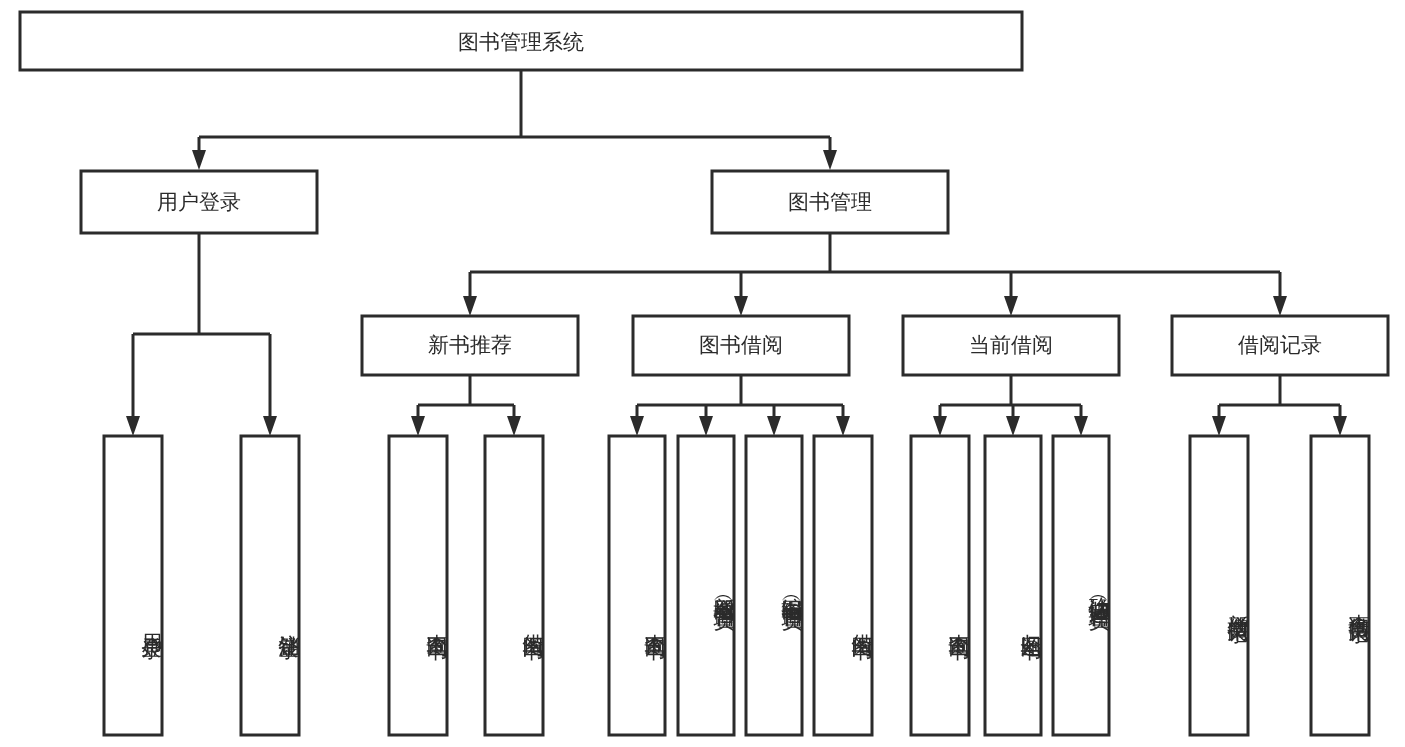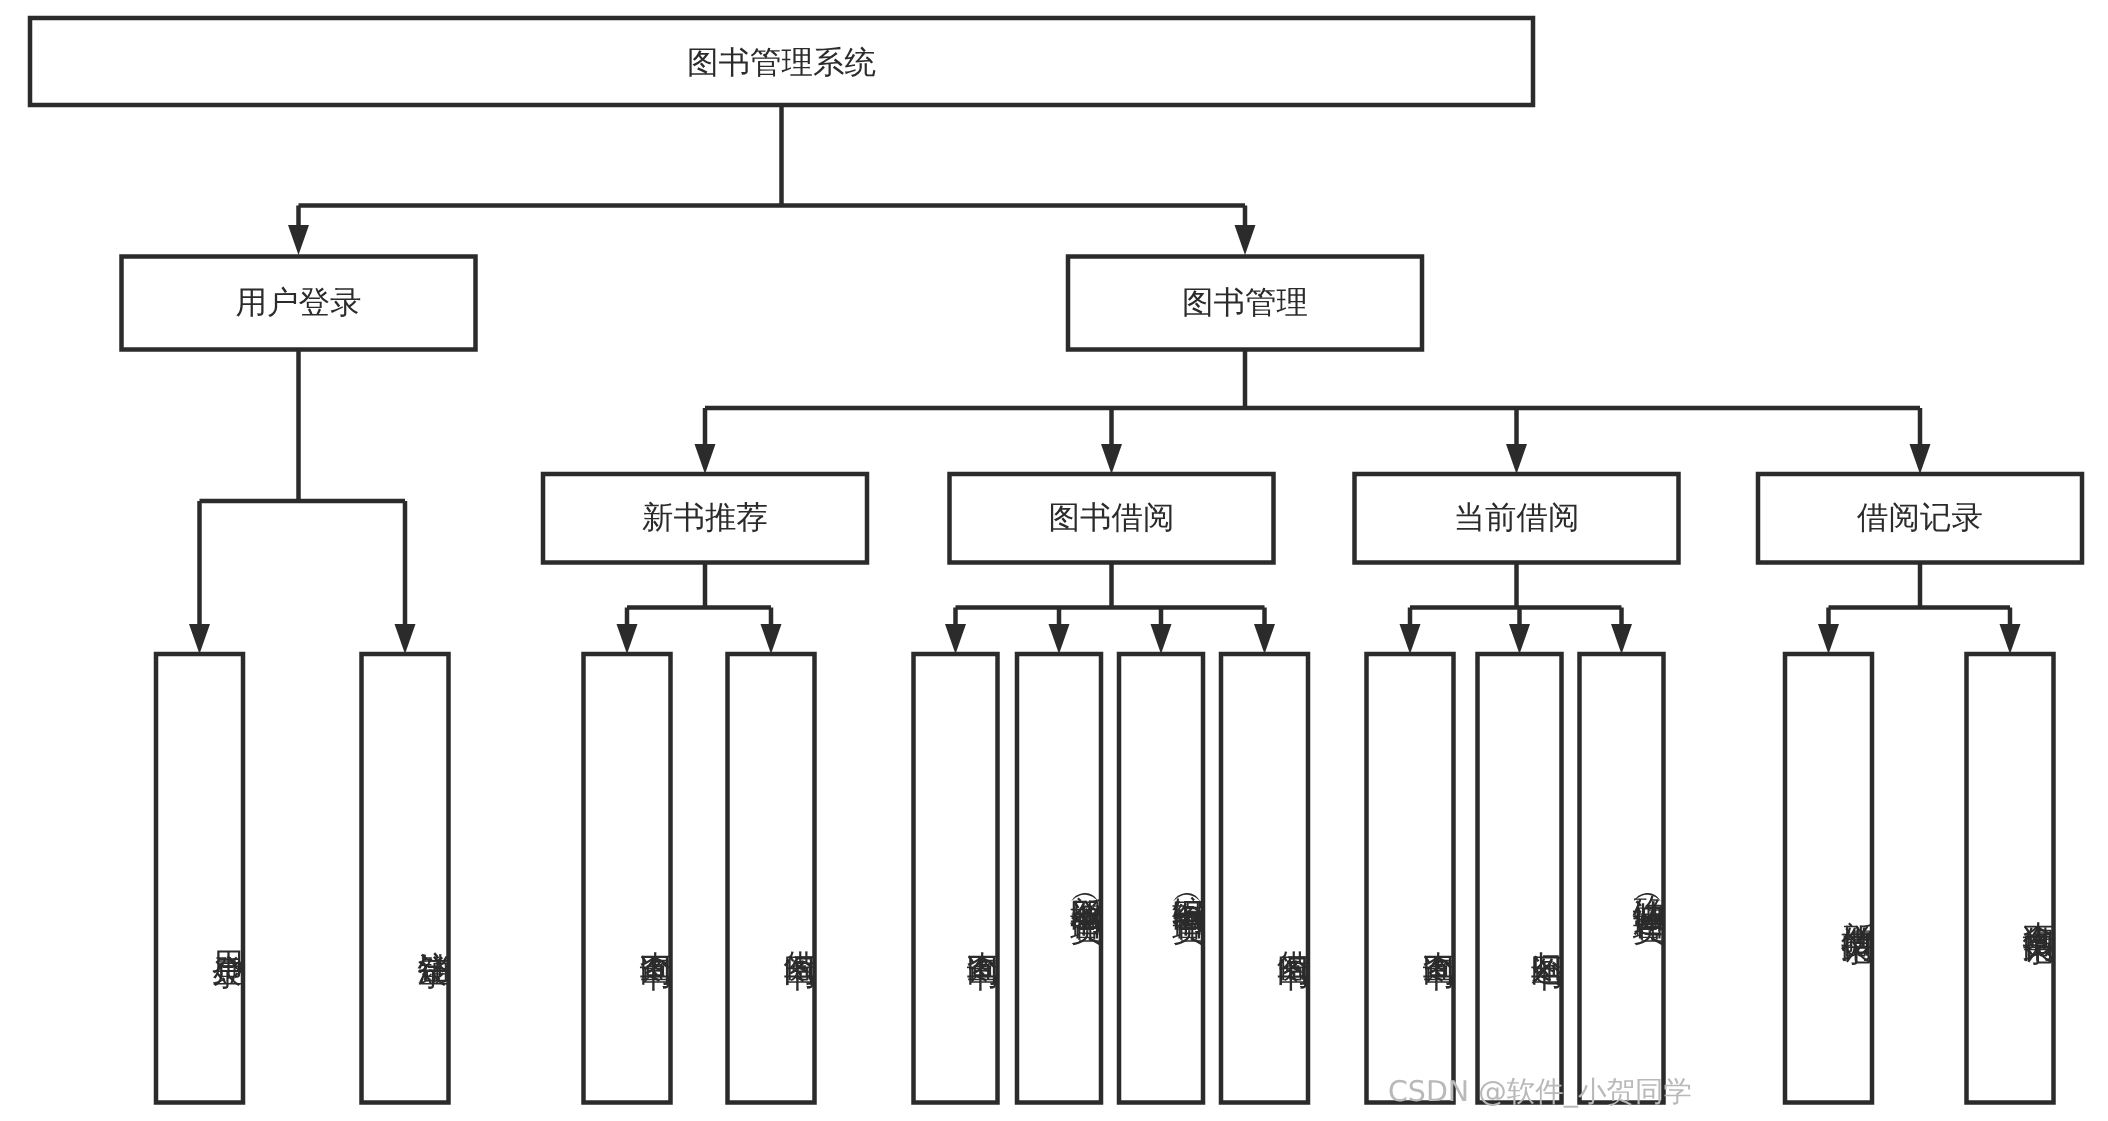--- a/index.html
+++ b/index.html
@@ -215,14 +215,13 @@
   <div class="leaf-label-v" style="left:609px;  top:506px; width:56px;  height:229px;">查询图书</div>
   <div class="leaf-label-v" style="left:678px;  top:442px; width:56px;  height:293px;">新增图书（管理员）</div>
   <div class="leaf-label-v" style="left:746px;  top:442px; width:56px;  height:293px;">编辑图书（管理员）</div>
   <div class="leaf-label-v" style="left:814px;  top:506px; width:58px;  height:229px;">借阅图书</div>
   <div class="leaf-label-v" style="left:911px;  top:506px; width:58px;  height:229px;">查询图书</div>
   <div class="leaf-label-v" style="left:985px;  top:506px; width:56px;  height:229px;">归还图书</div>
   <div class="leaf-label-v" style="left:1053px; top:442px; width:56px;  height:293px;">确认归还（管理员）</div>
   <div class="leaf-label-v" style="left:1190px; top:470px; width:58px;  height:265px;">新增借阅记录</div>
   <div class="leaf-label-v" style="left:1311px; top:470px; width:58px;  height:265px;">查询借阅记录</div>
 
-  <div class="watermark">CSDN @软件_小贺同学</div>
 </div>
 
 </body></html>

